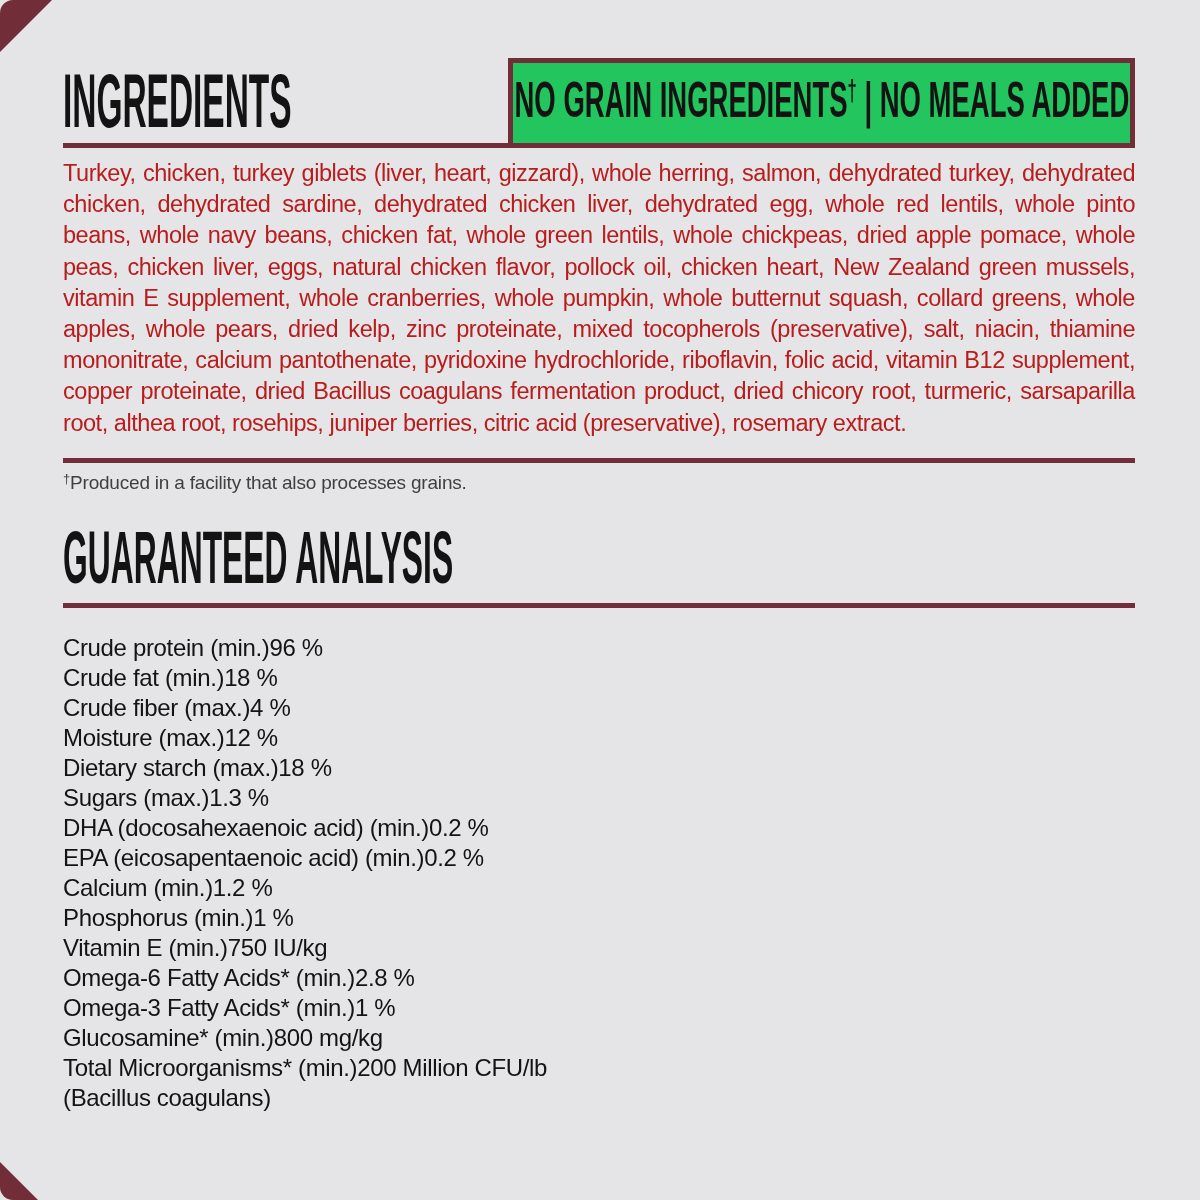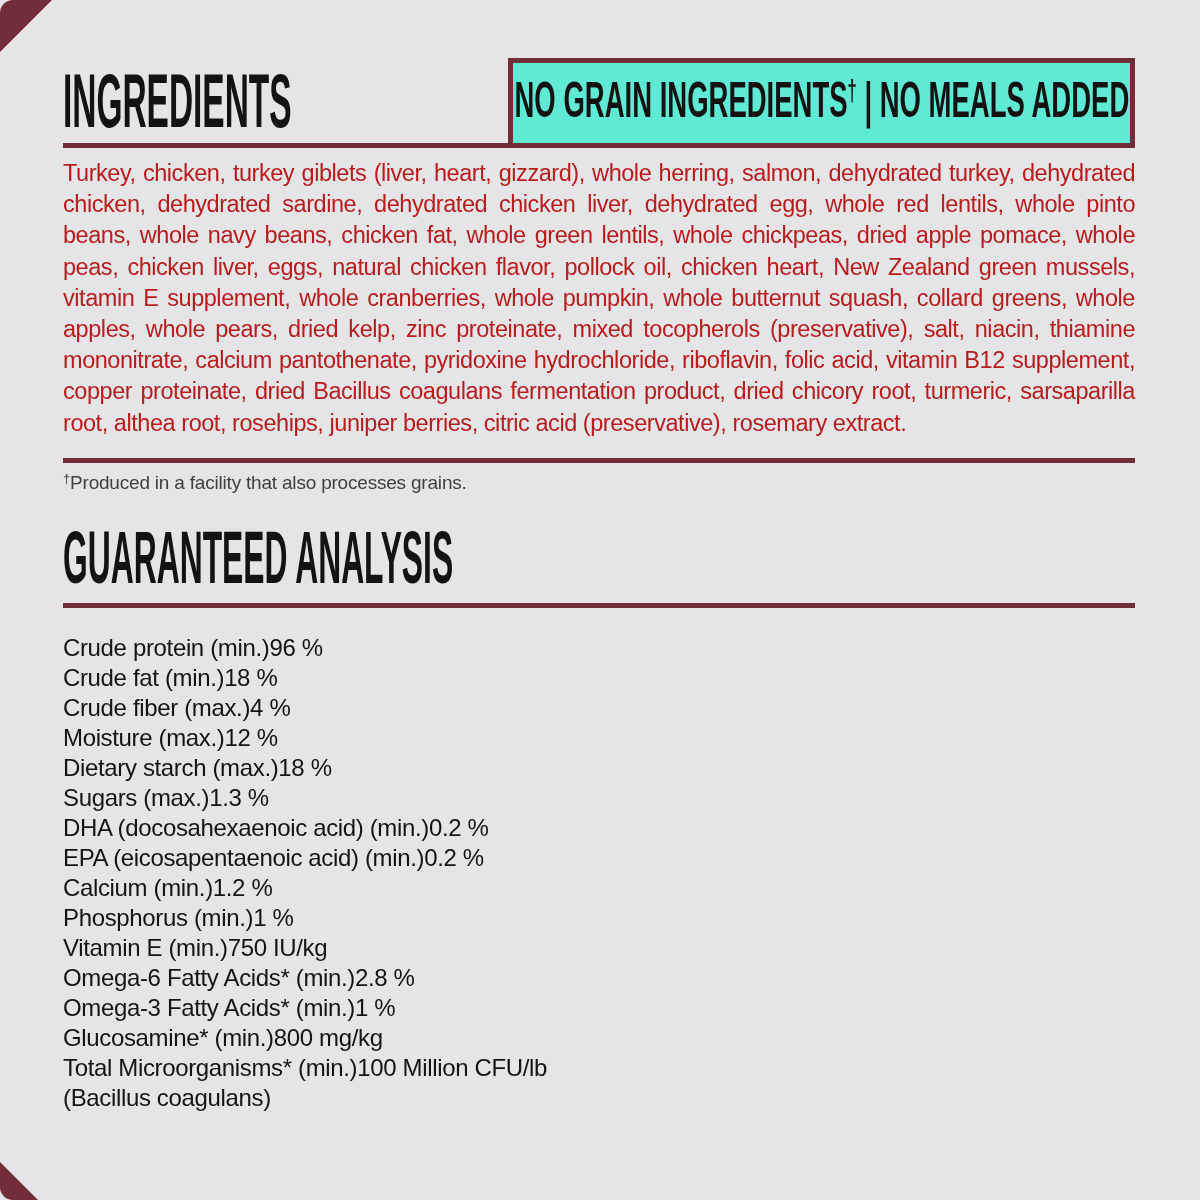--- a/index.html
+++ b/index.html
@@ -20,21 +20,21 @@
   .display.analysis{top:520px;font-size:74px;transform:scaleX(0.43);}
   
   .rule{position:absolute;left:63px;width:1072px;height:5px;background:#722e38;}
   .rule.r1{top:143px;}
   .rule.r2{top:458px;}
   .rule.r3{top:603px;}
   
   .badge{
     position:absolute;left:508px;top:58px;width:627px;height:90px;box-sizing:border-box;
     border:5px solid #722e38;display:flex;align-items:center;justify-content:center;
-    background:#5eead4;
+    background:#22c55e;
   }
   .badge-inner{
     white-space:nowrap;font-weight:700;font-size:50px;color:#131313;
     transform:scaleX(0.55);transform-origin:50% 50%;line-height:50px;
   }
   .badge-inner .dagger{
     display:inline-block;font-size:30px;position:relative;top:-16px;font-weight:700;
   }
   
   .body-text{
@@ -135,21 +135,21 @@
     <div class="ga-row">
       <span class="lbl">Omega-3 Fatty Acids* (min.)</span>
       <span class="val">1 %</span>
     </div>
     <div class="ga-row">
       <span class="lbl">Glucosamine* (min.)</span>
       <span class="val">800 mg/kg</span>
     </div>
     <div class="ga-row">
       <span class="lbl">Total Microorganisms* (min.)</span>
-      <span class="val">100 Million CFU/lb</span>
+      <span class="val">200 Million CFU/lb</span>
     </div>
     <div class="ga-row">
       <span class="lbl">(Bacillus coagulans)</span>
       <span class="val"></span>
     </div>
   </div>
 
 </div>
 
 </body></html>

